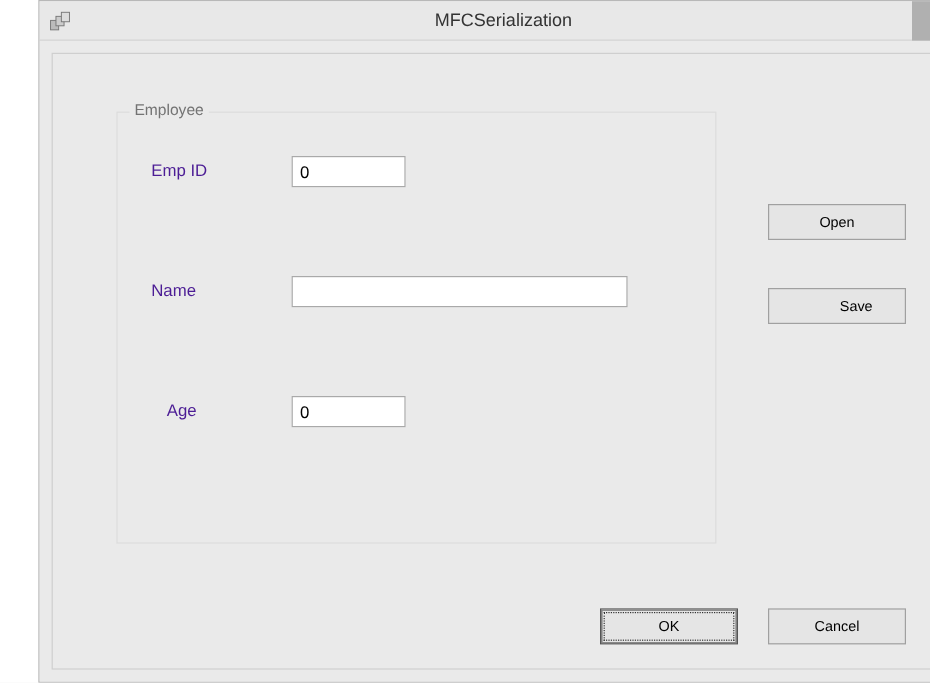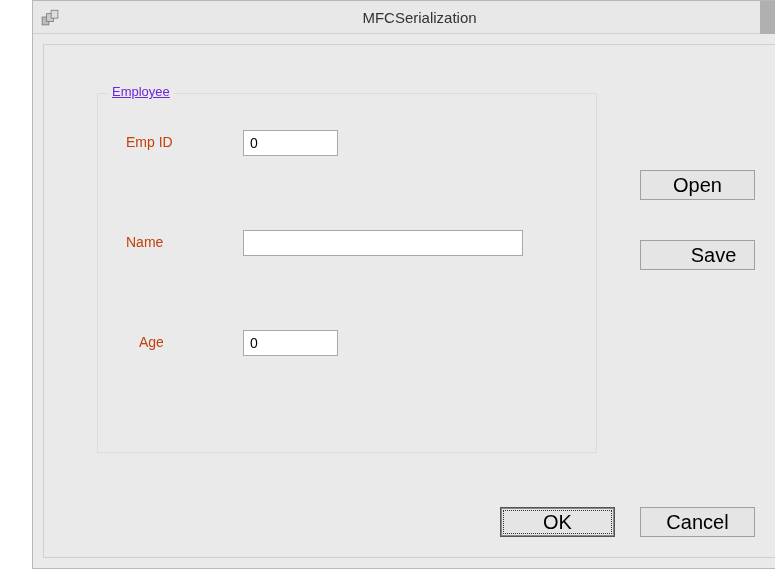--- a/index.html
+++ b/index.html
@@ -89,44 +89,43 @@
       height: 360px;
       border: 1px solid #dcdcdc;
     }
     .groupbox-title {
       position: absolute;
       top: -10px;
       left: 10px;
       background: #eaeaea;
       padding: 0 4px;
       font-size: 13px;
-      color: #6d28d9;
-      text-decoration: underline;
+      color: #737373;
     }
     .field-label {
       position: absolute;
       font-size: 14px;
-      color: #c2410c;
+      color: #4c1d95;
     }
     .text-input {
       position: absolute;
       font-family: inherit;
       font-size: 14px;
       padding: 3px 6px;
       border: 1px solid #a9a9a9;
       background: #fff;
       outline: none;
       height: 26px;
     }
     .btn {
       position: absolute;
       height: 30px;
       width: 115px;
       font-family: inherit;
-      font-size: 20px;
+      font-size: 12px;
       background: #e5e5e5;
       border: 1px solid #a0a0a0;
       cursor: pointer;
       text-align: center;
     }
     .btn-default {
       border: 1px solid #555;
       box-shadow: inset 0 0 0 1px #888, inset 0 0 0 1px #888;
       outline: 1px dotted #333;
       outline-offset: -4px;

